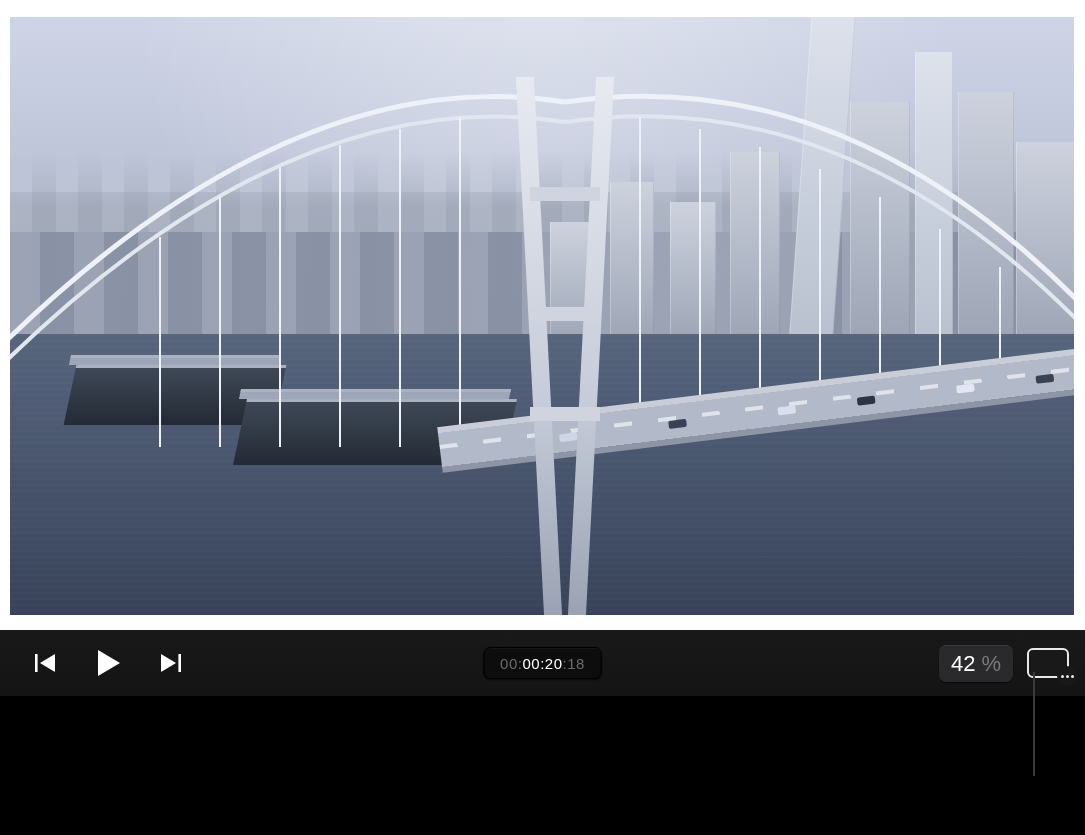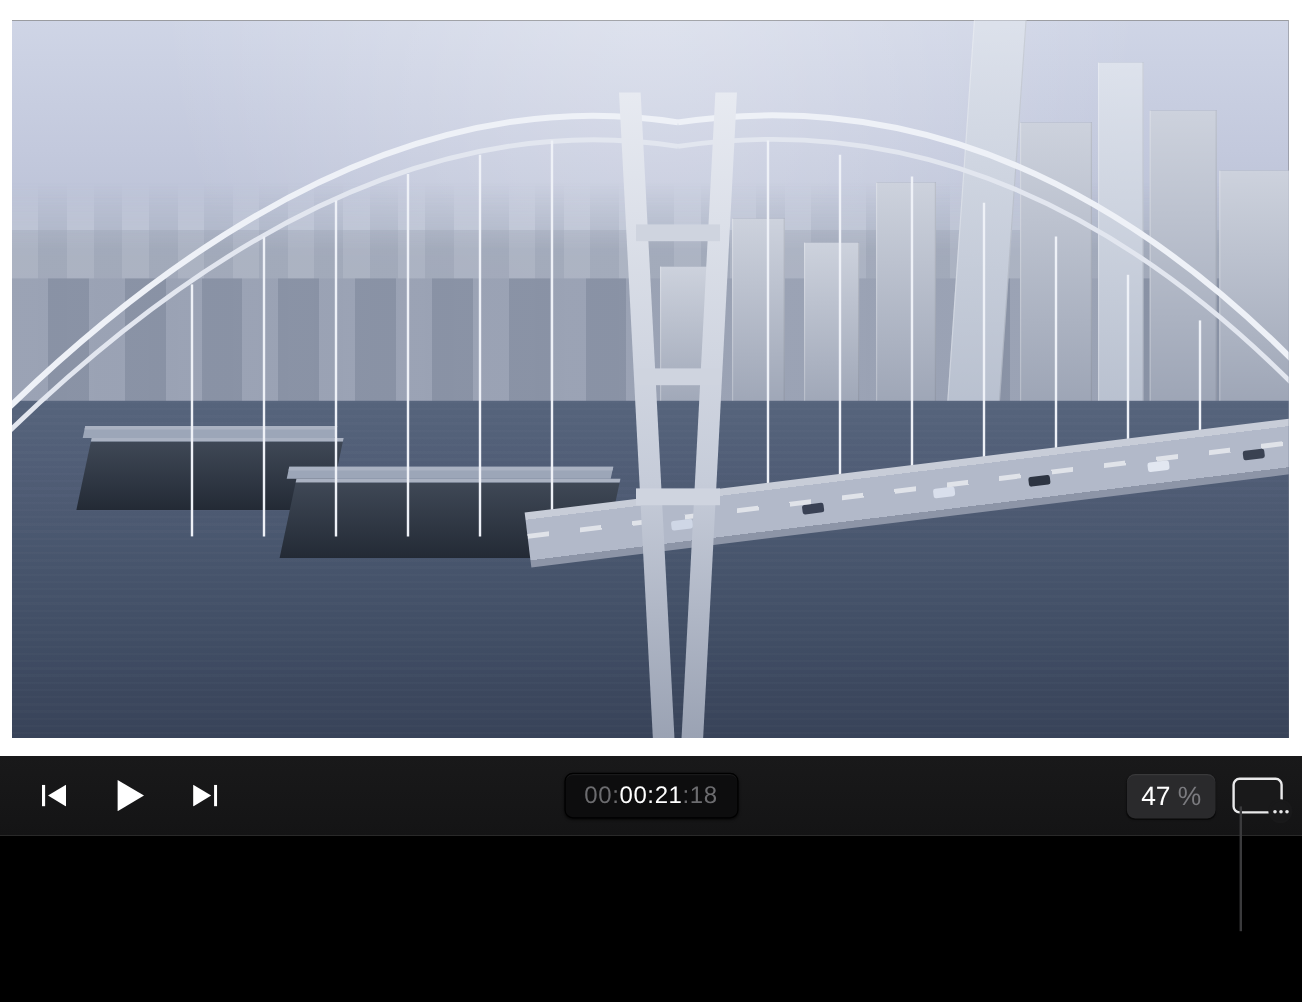--- a/index.html
+++ b/index.html
@@ -66,21 +66,21 @@
   
   .gap   { position:absolute; left:0; right:0; top:615px; height:15px; background:#fff; }
   .bar   { position:absolute; left:0; right:0; top:630px; height:66px;
            background:linear-gradient(180deg,#19191a,#141415);
            display:flex; align-items:center; color:#e9e9ea; }
   .pbtn  { width:36px; height:36px; display:flex; align-items:center; justify-content:center; color:#fff; }
   .pbtn:first-of-type{ margin-left:28px; }
   .pbtn.play{ margin:0 26px; }
   .tcode { position:absolute; left:50%; transform:translateX(-50%);
            background:#0d0d0e; border:1px solid #000; border-radius:7px;
-           padding:7px 16px 6px; font-size:20px; letter-spacing:.5px;
+           padding:7px 16px 6px; font-size:15px; letter-spacing:.5px;
            font-variant-numeric:tabular-nums; display:flex; align-items:baseline;
            box-shadow:inset 0 1px 0 rgba(255,255,255,.05),0 1px 2px rgba(0,0,0,.6); }
   .tcode .dim{ color:#6c6c6f; }
   .tcode .on { color:#fff; }
   .right { position:absolute; right:16px; display:flex; align-items:center; gap:14px; }
   .scale { background:#2a2a2c; border-radius:7px; padding:6px 12px 5px; display:flex; align-items:baseline; gap:6px;
            font-size:22px; box-shadow:inset 0 1px 0 rgba(255,255,255,.07),0 1px 1px rgba(0,0,0,.6);}
   .scale .num{ color:#fff; }
   .scale .pct{ color:#7a7a7e; }
   .viewbtn{ position:relative; width:42px; height:30px; }
@@ -192,28 +192,28 @@
         <rect x="19.4" y="0" width="2.6" height="18" fill="currentColor"></rect>
       </svg>
     </span>
   </div>
 
   <div class="tcode">
     <span class="dim">00</span>
     <span class="dim">:</span>
     <span class="on">00</span>
     <span class="on">:</span>
-    <span class="on">21</span>
+    <span class="on">20</span>
     <span class="dim">:</span>
     <span class="dim">18</span>
   </div>
 
   <div class="right">
     <div class="scale">
-      <span class="num">47</span>
+      <span class="num">42</span>
       <span class="pct">%</span>
     </div>
     <div class="viewbtn">
       <div class="frame"></div>
       <div class="dots">
           <span></span>
           <span></span>
           <span></span>
         </div>
     </div>

